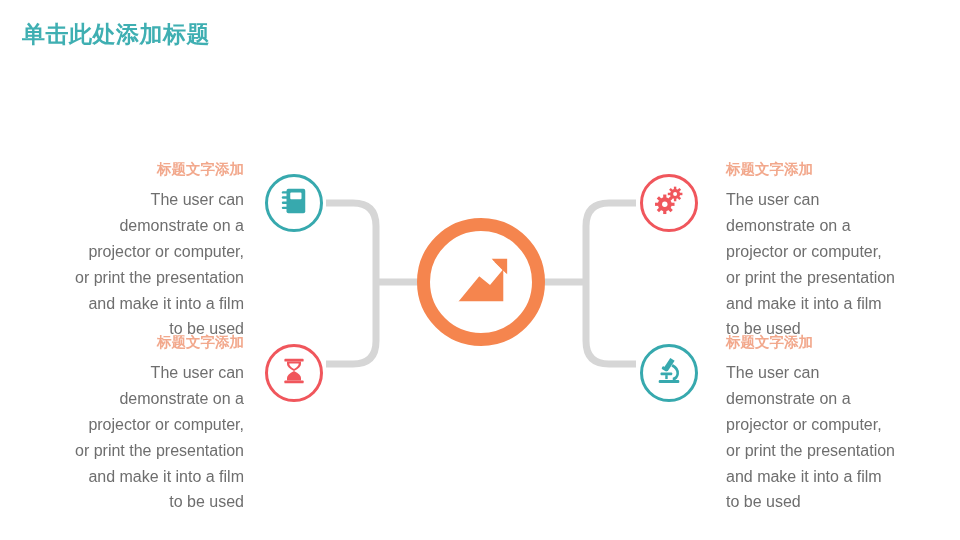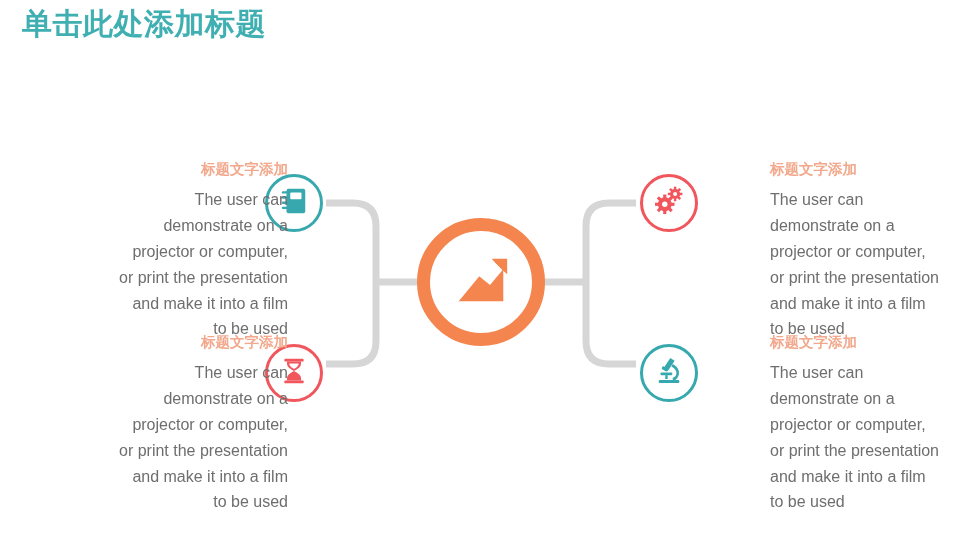--- a/index.html
+++ b/index.html
@@ -20,22 +20,22 @@
     left: 0; top: 0;
     width: 960px;
     height: 540px;
     background: #ffffff;
   }
 
   
   #slide-title {
     position: absolute;
     left: 22px;
-    top: 4px;
-    font-size: 30px;
+    top: 19px;
+    font-size: 23px;
     font-weight: bold;
     letter-spacing: 0.5px;
     color: #3FAFB2;
     font-family: "DejaVu Sans", "Liberation Sans", sans-serif;
     white-space: nowrap;
   }
 
   
   #connectors {
     position: absolute;
@@ -76,21 +76,20 @@
     background: #ffffff;
     display: flex;
     align-items: center;
     justify-content: center;
   }
 
   
   .text-block {
     position: absolute;
     width: 172px;
-    margin-left: 44px;
   }
   .text-block.right-align { text-align: right; }
   .text-block.left-align  { text-align: left; }
 
   .block-heading {
     font-size: 14.5px;
     font-weight: bold;
     color: #F2A88C;
     font-family: "DejaVu Sans", "Liberation Sans", sans-serif;
     margin: 0 0 9px 0;

